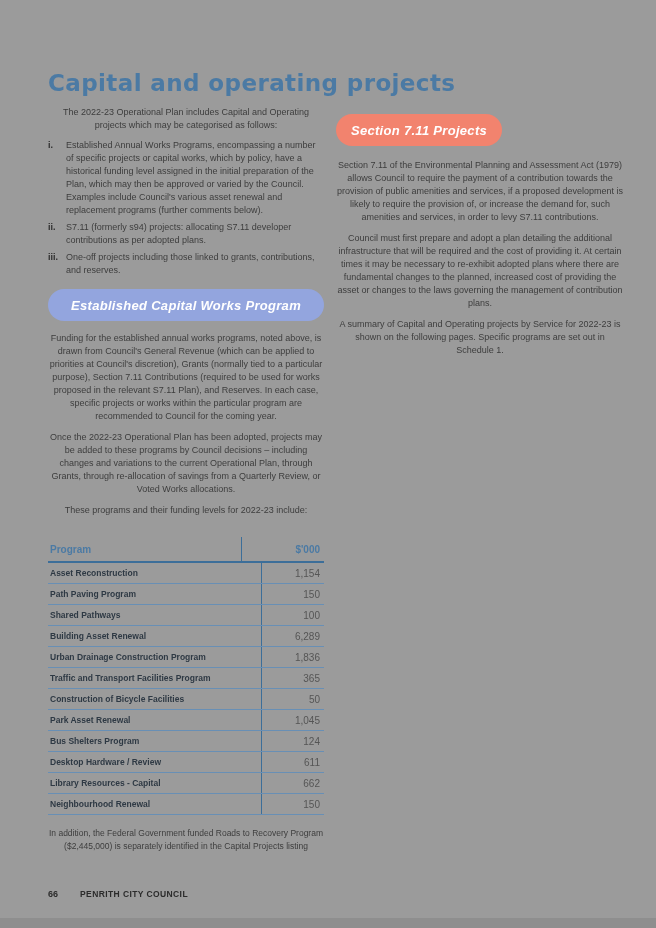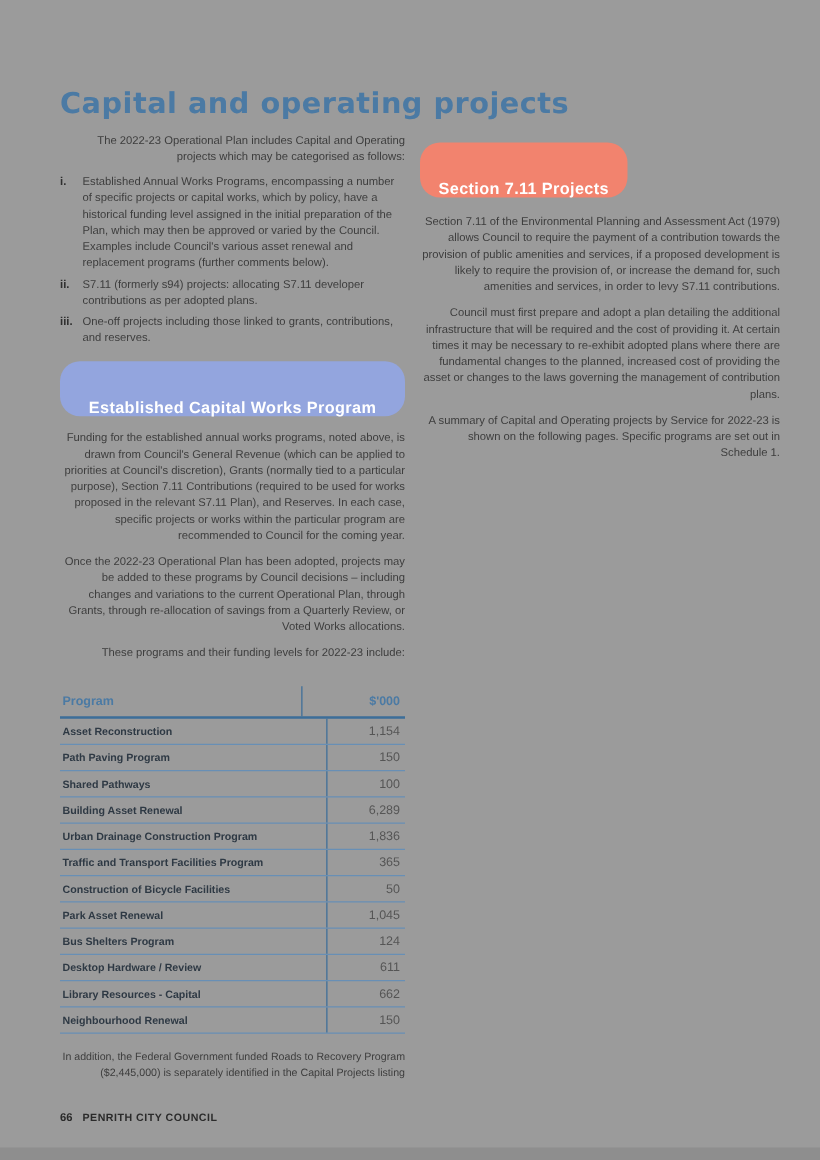--- a/index.html
+++ b/index.html
@@ -14,52 +14,52 @@
   .title{
     position:absolute;left:48px;top:70px;margin:0;
     font-family:"DejaVu Sans","Liberation Sans",sans-serif;
     font-size:23px;font-weight:bold;letter-spacing:0.4px;
     color:var(--title-blue,#4b7aa4);
   }
   .col-left{position:absolute;left:48px;top:106px;width:276px;}
   .col-right{position:absolute;left:336px;top:114px;width:288px;}
   .body{
     margin:0;font-size:9px;line-height:13px;color:var(--body-text,#3d3d3d);
-    text-align:right;
+    text-align:center;
   }
   .body + .body{margin-top:8px;}
   .roman-list{margin-top:7px;}
   .list-item{display:flex;margin-bottom:4px;}
   .list-item .num{width:18px;flex:0 0 18px;font-size:9px;line-height:13px;font-weight:bold;color:#2f2f2f;}
   .list-item .txt{flex:1;font-size:9px;line-height:13px;}
   .badge{
-    height:44px;border-radius:16px;
-    display:flex;align-items:flex-end;justify-content:center;
-    color:var(--badge-text,#fff);font-weight:bold;font-size:13px;letter-spacing:0.3px;
+    height:32px;border-radius:16px;
+    display:flex;align-items:center;justify-content:center;
+    color:var(--badge-text,#fff);font-weight:bold;font-size:13px;letter-spacing:0.3px;font-style:italic;
   }
   .badge-blue{background:var(--badge-periwinkle,#93a5de);margin-top:12px;margin-bottom:11px;width:276px;}
   .badge-coral{background:var(--badge-coral,#f2836e);width:166px;margin-bottom:13px;}
   .ptable{margin-top:20px;width:276px;}
   .t-row{display:flex;align-items:stretch;height:20px;border-bottom:1.5px solid var(--table-line-light,#688fb5);}
   .t-head{height:24px;border-bottom:2.5px solid var(--table-line-dark,#3c6e99);}
   .t-program{
     flex:1;display:flex;align-items:center;padding-left:2px;
     font-size:8.5px;font-weight:bold;color:#2e3944;
   }
   .t-head .t-program{font-size:10px;color:var(--title-blue,#4b7aa4);}
   .t-amount{
     width:58px;flex:0 0 58px;display:flex;align-items:center;justify-content:flex-end;
     padding-right:4px;border-left:1px solid var(--table-line-dark,#3c6e99);
     font-size:10px;color:#555;
   }
   .t-head .t-amount{font-size:10px;font-weight:bold;color:var(--title-blue,#4b7aa4);padding-left:20px;}
   .note{margin-top:12px;font-size:8.5px;line-height:12.5px;}
   .footer{
     position:absolute;left:48px;top:889px;
-    display:flex;align-items:baseline;gap:8px;
+    display:flex;align-items:baseline;gap:22px;
   }
   .footer .pagenum{font-size:9px;font-weight:bold;color:#2b2b2b;}
   .footer .org{font-size:8.5px;font-weight:bold;letter-spacing:0.4px;color:#2b2b2b;}
   .bottom-strip{position:absolute;left:0;bottom:0;width:656px;height:10px;background:#8e8e8e;}
 </style>
 </head>
 <body>
 
 <div class="page">
 

